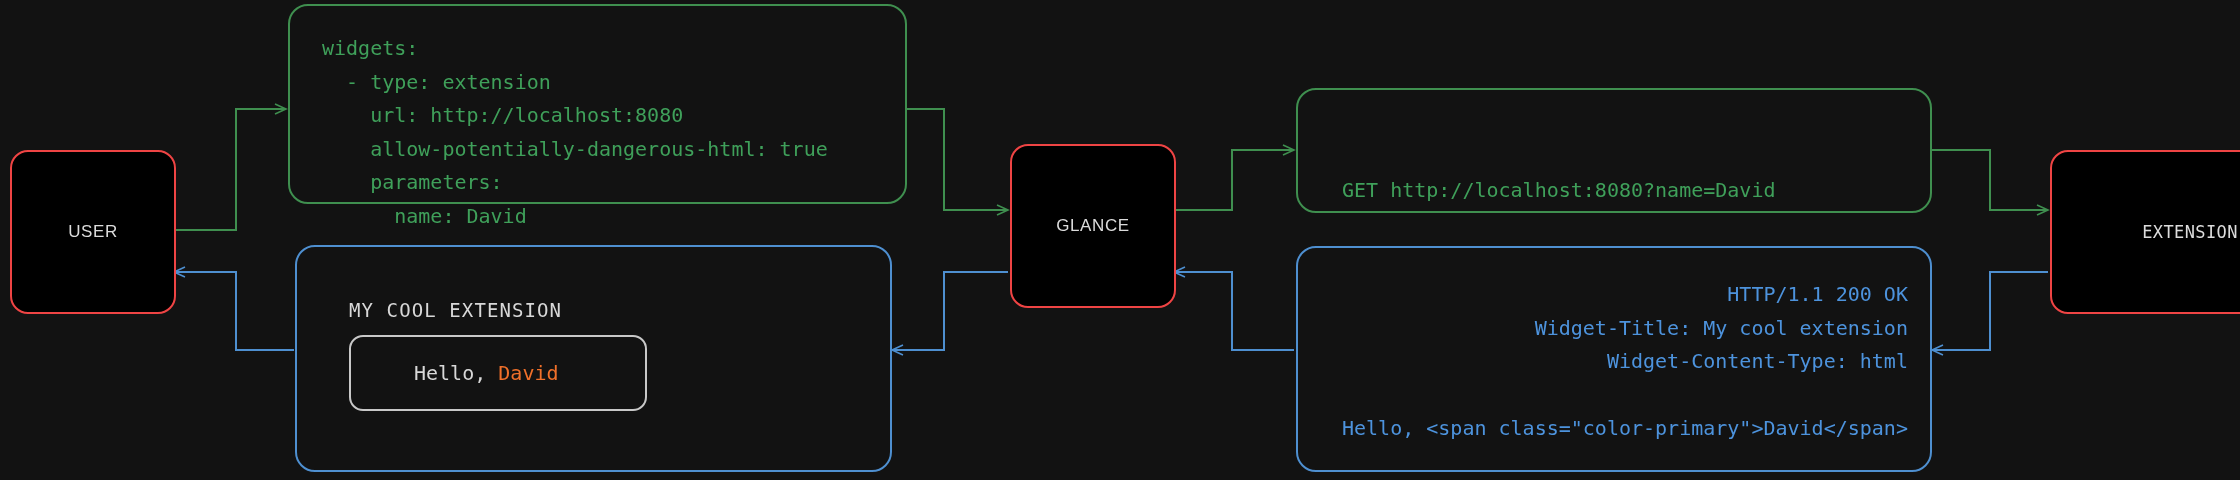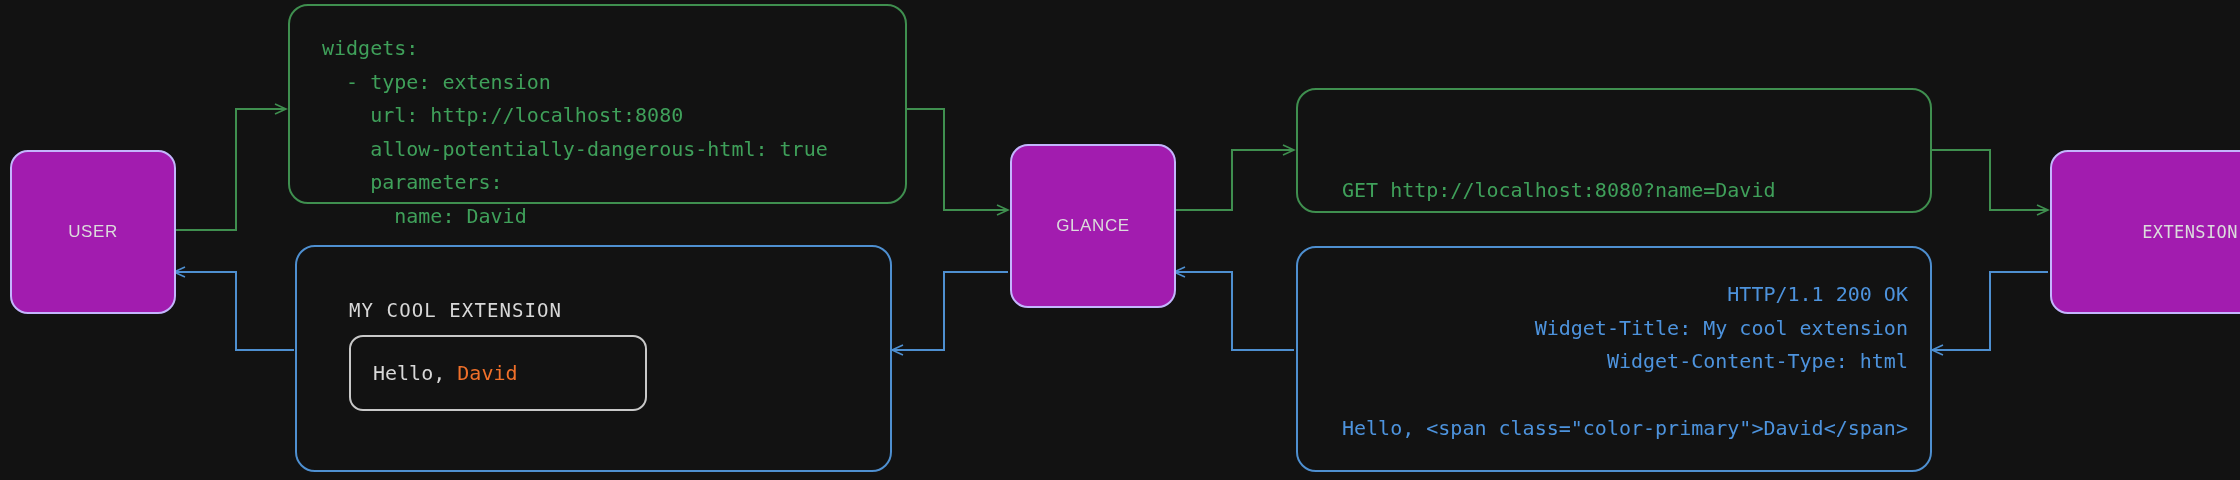--- a/index.html
+++ b/index.html
@@ -17,23 +17,23 @@
   }
   svg.wires {
     position: absolute;
     inset: 0;
     width: 2240px;
     height: 480px;
     pointer-events: none;
   }
   .node {
     position: absolute;
-    border: 2px solid #c4b5fd;
+    border: 2px solid #ef4444;
     border-radius: 18px;
-    background: #a21caf;
+    background: #000000;
     display: flex;
     align-items: center;
     justify-content: center;
     color: #dcdcdc;
   }
   .node-label-sans {
     font-family: "Liberation Sans", sans-serif;
     font-size: 17px;
     letter-spacing: 0.6px;
     color: #dcdcdc;
@@ -137,21 +137,21 @@
     <pre class="code green" style="position:absolute; left:32px; top:26px;">widgets:
   - type: extension
     url: http://localhost:8080
     allow-potentially-dangerous-html: true
     parameters:
       name: David</pre>
   </div>
 
   <div class="panel blue" style="left:295px; top:245px; width:597px; height:227px;">
     <div class="widget-title" style="position:absolute; left:52px; top:52px;">MY COOL EXTENSION</div>
-    <div class="widget-card" style="left:52px; top:88px; width:298px; height:76px;">
+    <div class="widget-card" style="left:52px; top:88px; width:298px; height:76px;padding-left:41px;">
       <span class="widget-card-text"><span>Hello, </span><span class="accent">David</span></span>
     </div>
   </div>
 
   <div class="panel green" style="left:1296px; top:88px; width:636px; height:125px;">
     <pre class="code green" style="position:absolute; left:44px; top:55px;margin-top:29px;">GET http://localhost:8080?name=David</pre>
   </div>
 
   <div class="panel blue" style="left:1296px; top:246px; width:636px; height:226px;text-align:right;">
     <pre class="code blue" style="position:absolute; left:44px; top:30px;">HTTP/1.1 200 OK

